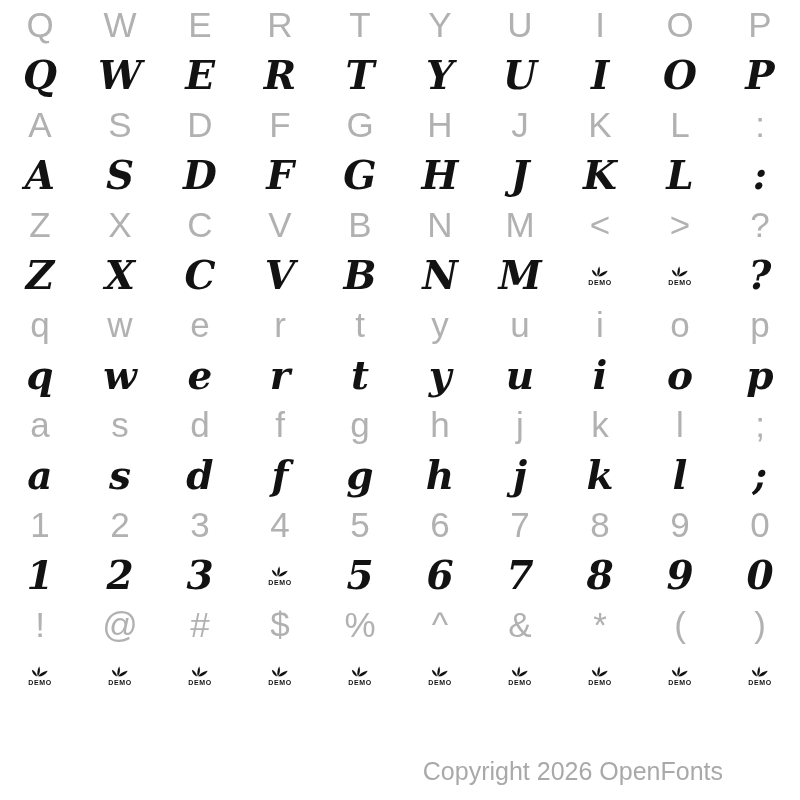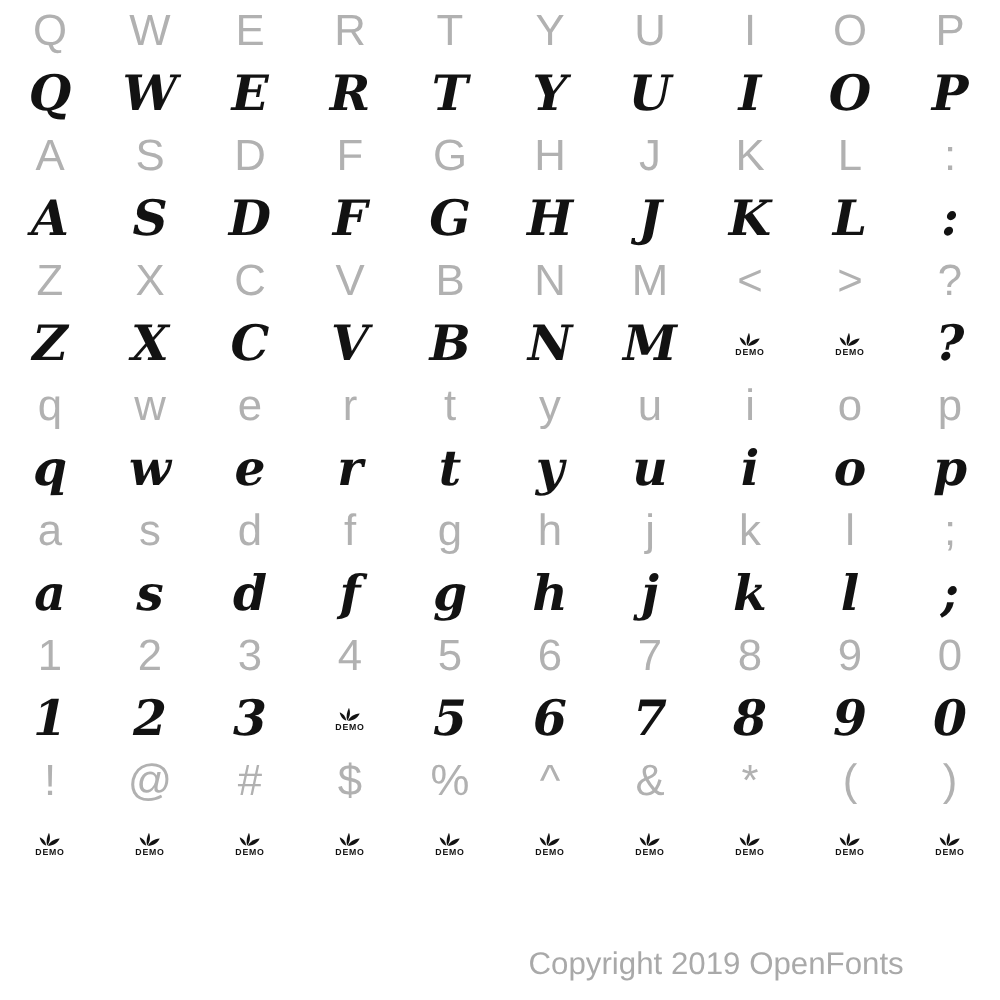--- a/index.html
+++ b/index.html
@@ -291,13 +291,13 @@
           <path d="M8.3 12.6 C10 9.4 13.2 7.3 17.8 6.8 C15.8 10.6 12.4 12.6 8.3 12.6 Z"></path>
         </svg><span class="demo-label">DEMO</span></div>
       <div class="cell demo"><svg width="20" height="14" viewBox="0 0 20 14" aria-hidden="true">
           <path d="M7 12.5 C4.2 11.6 2.2 9 1.8 5.8 C4.8 7 6.6 9.4 7 12.5 Z"></path>
           <path d="M7.6 12.2 C6.9 9 7.4 5.6 9.2 2.2 C10.6 5.8 10 9.6 7.9 12.3 Z"></path>
           <path d="M8.3 12.6 C10 9.4 13.2 7.3 17.8 6.8 C15.8 10.6 12.4 12.6 8.3 12.6 Z"></path>
         </svg><span class="demo-label">DEMO</span></div>
     </div>
   </div>
 
-<div class="copyright">Copyright 2019 OpenFonts</div>
+<div class="copyright">Copyright 2026 OpenFonts</div>
 
 </body></html>

